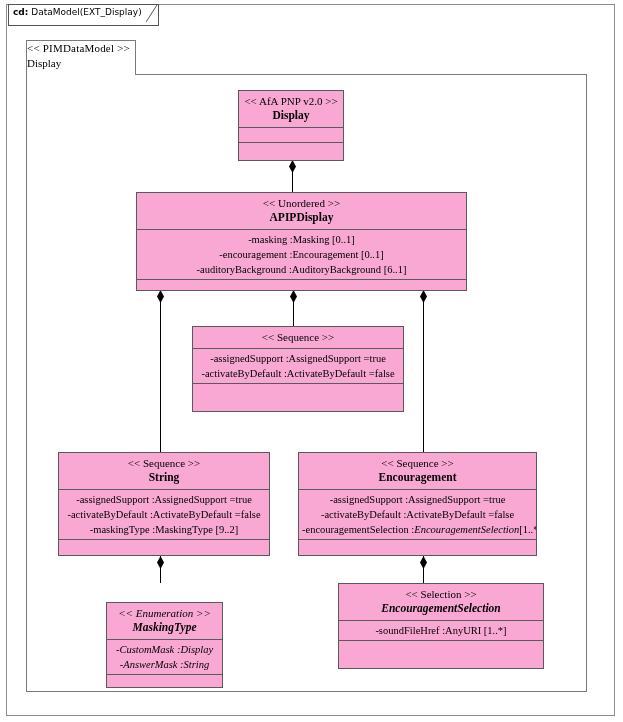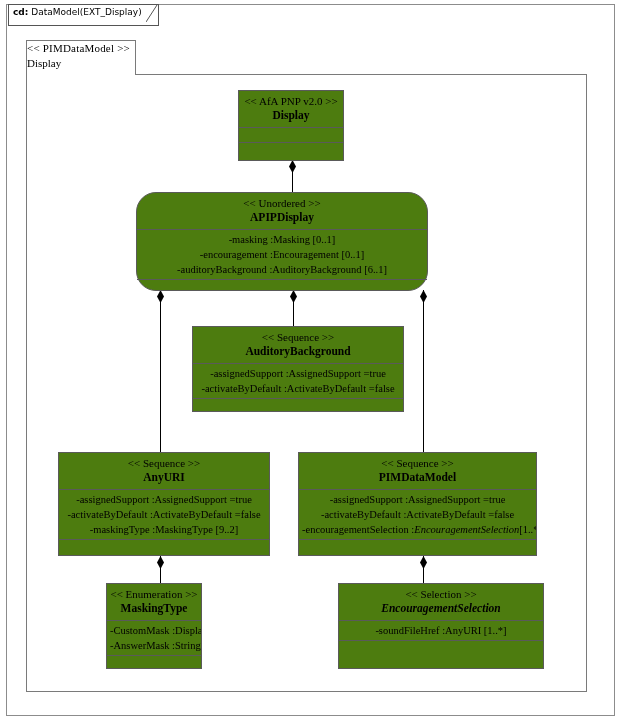--- a/index.html
+++ b/index.html
@@ -97,21 +97,21 @@
   .package-tab .pname {
     font-size: 11px;
     line-height: 15px;
   }
 
   
   .uml-class {
     position: absolute;
     border: 1px solid #5a5a5a;
     box-sizing: border-box;
-    background: #4d7c0f;
+    background: #f9a8d4;
     z-index: 4;
   }
   .uml-head {
     text-align: center;
     padding: 3px 2px 4px 2px;
     border-bottom: 1px solid #5a5a5a;
   }
   .uml-stereo {
     font-size: 11px;
     line-height: 14px;
@@ -210,74 +210,73 @@
 
   <div class="uml-class" style="left:238px; top:90px; width:106px; height:71px;">
     <div class="uml-head">
       <div class="uml-stereo">&lt;&lt; AfA PNP v2.0 &gt;&gt;</div>
       <div class="uml-name">Display</div>
     </div>
     <div class="uml-attrs empty"></div>
     <div class="uml-ops"></div>
   </div>
 
-  <div class="uml-class" style="left:136px; top:192px; width:292px; height:99px;border-radius:20px;">
+  <div class="uml-class" style="left:136px; top:192px; width:331px; height:99px;">
     <div class="uml-head">
       <div class="uml-stereo">&lt;&lt; Unordered &gt;&gt;</div>
       <div class="uml-name">APIPDisplay</div>
     </div>
     <div class="uml-attrs">
       <div class="attr">-masking :Masking [0..1]</div>
       <div class="attr">-encouragement :Encouragement  [0..1]</div>
       <div class="attr">-auditoryBackground  :AuditoryBackground  [6..1]</div>
     </div>
     <div class="uml-ops"></div>
   </div>
 
   <div class="uml-class" style="left:192px; top:326px; width:212px; height:86px;">
     <div class="uml-head">
       <div class="uml-stereo">&lt;&lt; Sequence &gt;&gt;</div>
-      <div class="uml-name">AuditoryBackground</div>
     </div>
     <div class="uml-attrs">
       <div class="attr">-assignedSupport :AssignedSupport =true</div>
       <div class="attr">-activateByDefault  :ActivateByDefault  =false</div>
     </div>
     <div class="uml-ops"></div>
   </div>
 
   <div class="uml-class" style="left:58px; top:452px; width:212px; height:104px;">
     <div class="uml-head">
       <div class="uml-stereo">&lt;&lt; Sequence &gt;&gt;</div>
-      <div class="uml-name">AnyURI</div>
+      <div class="uml-name">String</div>
     </div>
     <div class="uml-attrs">
       <div class="attr">-assignedSupport :AssignedSupport =true</div>
       <div class="attr">-activateByDefault  :ActivateByDefault  =false</div>
       <div class="attr">-maskingType :MaskingType  [9..2]</div>
     </div>
     <div class="uml-ops"></div>
   </div>
 
   <div class="uml-class" style="left:298px; top:452px; width:239px; height:104px;">
     <div class="uml-head">
       <div class="uml-stereo">&lt;&lt; Sequence &gt;&gt;</div>
-      <div class="uml-name">PIMDataModel</div>
+      <div class="uml-name">Encouragement</div>
     </div>
     <div class="uml-attrs">
       <div class="attr">-assignedSupport :AssignedSupport =true</div>
       <div class="attr">-activateByDefault  :ActivateByDefault =false</div>
       <div class="attr">
         <span>-encouragementSelection   :</span><span class="itype">EncouragementSelection</span><span>[1..*]</span>
       </div>
     </div>
     <div class="uml-ops"></div>
   </div>
 
-  <div class="uml-class" style="left:106px; top:583px; width:96px; height:86px;">
+  <div class="uml-class" style="left:106px; top:602px; width:117px; height:86px;font-style:italic;">
     <div class="uml-head">
       <div class="uml-stereo">&lt;&lt; Enumeration  &gt;&gt;</div>
       <div class="uml-name">MaskingType</div>
     </div>
     <div class="uml-attrs">
       <div class="attr">-CustomMask :Display</div>
       <div class="attr">-AnswerMask :String</div>
     </div>
     <div class="uml-ops"></div>
   </div>

